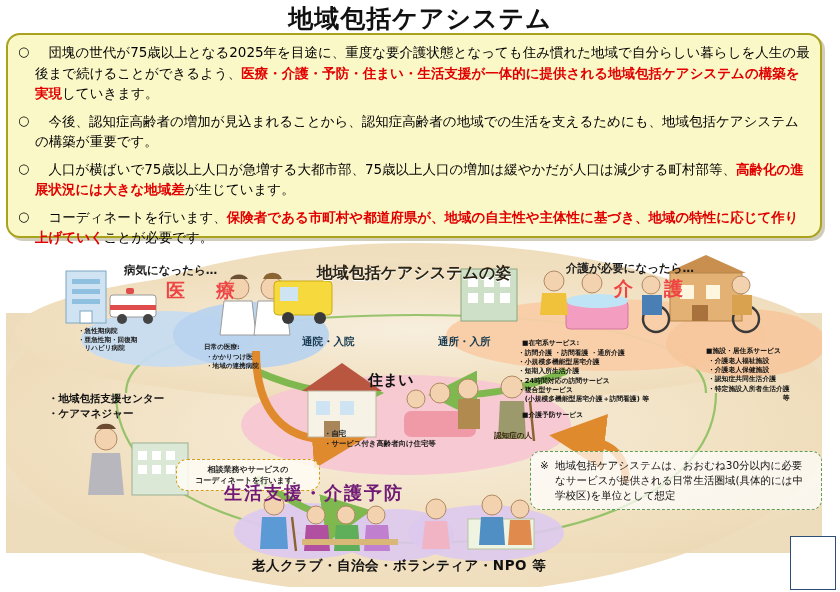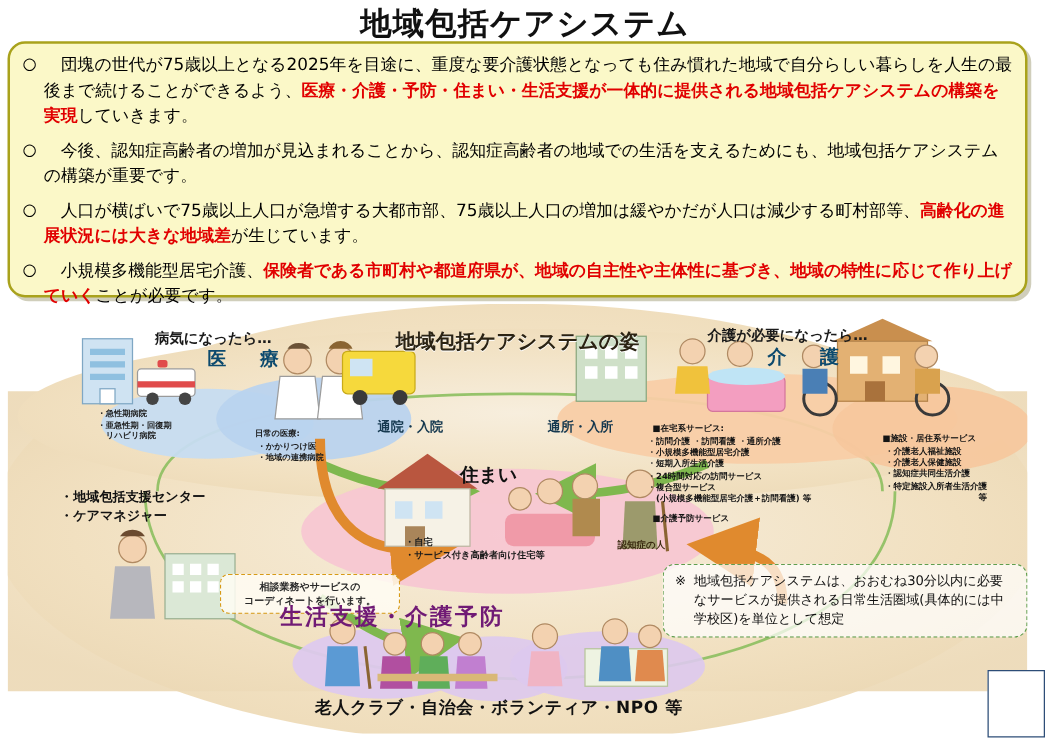--- a/index.html
+++ b/index.html
@@ -50,21 +50,21 @@
   }
   .diagram-title{
     position:absolute;left:0;top:20px;width:816px;text-align:center;
     font-size:16px;font-weight:bold;color:#2b2313;
     text-shadow:0 1px 0 #fff;
   }
 
   .lbl{position:absolute;white-space:nowrap;}
 
   .sec-sub{font-size:11.5px;font-weight:bold;color:#1a1a1a;}
-  .sec-big{font-size:15px;font-weight:bold;letter-spacing:6px;color:#0c4a6e;}
+  .sec-big{font-size:19px;font-weight:bold;letter-spacing:6px;color:#ef4444;}
   .sec-big-green{font-size:18px;font-weight:bold;color:#701a75;letter-spacing:2px;}
 
   .tiny{font-size:6.6px;line-height:8.6px;color:#1b1b1b;font-weight:bold;}
   .tiny-b{font-size:6.8px;line-height:9.2px;color:#141414;font-weight:bold;}
   .arrow-lbl{font-size:10.5px;font-weight:bold;color:#15384f;}
   .home-lbl{font-size:15px;font-weight:bold;color:#111;}
   .dem-lbl{font-size:7.6px;font-weight:bold;color:#3a2a10;}
 
   
   .callout{
@@ -111,21 +111,21 @@
         <div class="bullet">
           <span class="mark">○</span>
           <span class="btext"><span>　今後、認知症高齢者の増加が見込まれることから、認知症高齢者の地域での生活を支えるためにも、地域包括ケアシステムの構築が重要です。</span></span>
         </div>
         <div class="bullet">
           <span class="mark">○</span>
           <span class="btext"><span>　人口が横ばいで75歳以上人口が急増する大都市部、75歳以上人口の増加は緩やかだが人口は減少する町村部等、</span><span class="hl">高齢化の進展状況には大きな地域差</span><span>が生じています。</span></span>
         </div>
         <div class="bullet">
           <span class="mark">○</span>
-          <span class="btext"><span>　小規模多機能型居宅介護、</span><span class="hl">保険者である市町村や都道府県が、地域の自主性や主体性に基づき、地域の特性に応じて作り上げていく</span><span>ことが必要です。</span></span>
+          <span class="btext"><span>　コーディネートを行います、</span><span class="hl">保険者である市町村や都道府県が、地域の自主性や主体性に基づき、地域の特性に応じて作り上げていく</span><span>ことが必要です。</span></span>
         </div>
       </div>
   </div>
 
   <div class="diagram">
 
     <svg class="diagram-bg" viewBox="0 0 816 344" preserveAspectRatio="none">
       <defs>
         <radialGradient id="bgGrad" cx="50%" cy="48%" r="62%">
           <stop offset="0%" stop-color="#f7eedd"></stop>
@@ -340,21 +340,21 @@
     <div class="lbl home-lbl" style="left:362px;top:128px;">住まい</div>
     <div class="lbl tiny" style="left:318px;top:186px;white-space:pre;font-size:7.4px;line-height:9.6px;">・自宅
 ・サービス付き高齢者向け住宅等</div>
     <div class="lbl dem-lbl" style="left:488px;top:188px;">認知症の人</div>
 
     <div class="lbl arrow-lbl" style="left:296px;top:92px;">通院・入院</div>
     <div class="lbl arrow-lbl" style="left:432px;top:92px;">通所・入所</div>
 
     <div class="lbl" style="left:42px;top:148px;white-space:pre;font-size:10.5px;line-height:15px;font-weight:bold;color:#111;">・地域包括支援センター
 ・ケアマネジャー</div>
-    <div class="callout" style="left:170px;top:216px;width:130px;white-space:pre-line;">相談業務やサービスの
+    <div class="callout" style="left:170px;top:216px;width:130px;white-space:pre-line;border-radius:11px;">相談業務やサービスの
 コーディネートを行います。</div>
 
     <div class="lbl sec-big-green" style="left:218px;top:238px;">生活支援・介護予防</div>
     <div class="lbl bottom-caption" style="left:246px;top:314px;">老人クラブ・自治会・ボランティア・NPO 等</div>
 
     <div class="note-box" style="left:524px;top:208px;width:272px;">
       <div class="nrow">
         <span class="nmark">※</span>
         <span>地域包括ケアシステムは、おおむね30分以内に必要なサービスが提供される日常生活圏域(具体的には中学校区)を単位として想定</span>
       </div>

